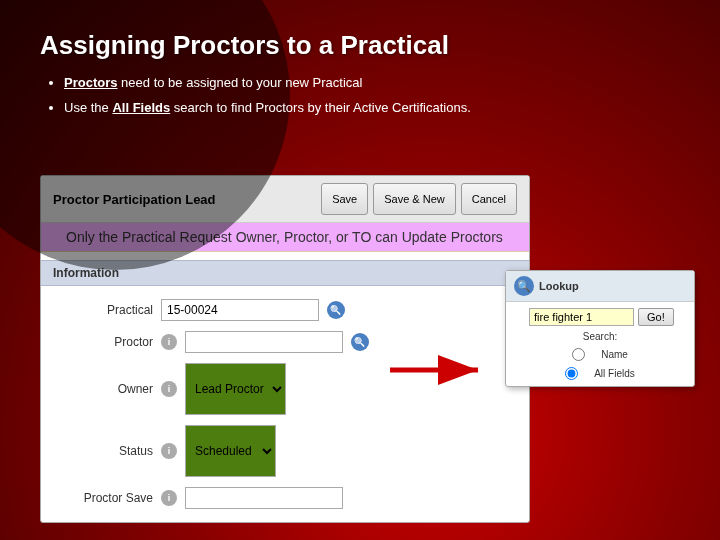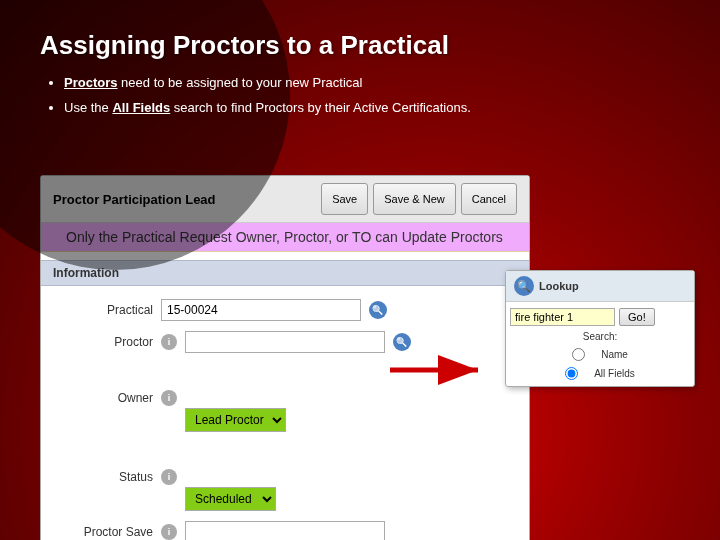--- a/index.html
+++ b/index.html
@@ -141,21 +141,21 @@
       text-align: right;
       font-size: 12px;
       color: #333;
       flex-shrink: 0;
     }
 
     .form-input {
       border: 1px solid #aaa;
       padding: 3px 5px;
       font-size: 12px;
-      width: 200px;
+      width: 158px;
       background: #fff;
     }
 
     .form-input.filled {
       background: #fff;
     }
 
     .lookup-icon {
       width: 18px;
       height: 18px;
@@ -184,25 +184,24 @@
       justify-content: center;
       font-size: 9px;
       color: #fff;
       font-weight: bold;
       flex-shrink: 0;
       cursor: pointer;
     }
 
     .form-select {
       border: 1px solid #aaa;
-      padding: 3px 5px;
+      padding: 17px 5px;
       font-size: 12px;
-      background: #84cc16;
+      background: #4d7c0f;
       cursor: pointer;
-      margin-top: 45px;
     }
 
     
     .red-arrow {
       position: absolute;
       left: 390px;
       top: 355px;
       z-index: 3;
     }
 
@@ -241,21 +240,21 @@
       color: #fff;
     }
 
     .lookup-popup-title {
       font-weight: bold;
       font-size: 11px;
       color: #333;
     }
 
     .lookup-popup-body {
-      padding: 6px 4px;
+      padding: 6px 23px;
     }
 
     .lookup-search-row {
       display: flex;
       gap: 4px;
       align-items: center;
       margin-bottom: 5px;
     }
 
     .lookup-search-input {

